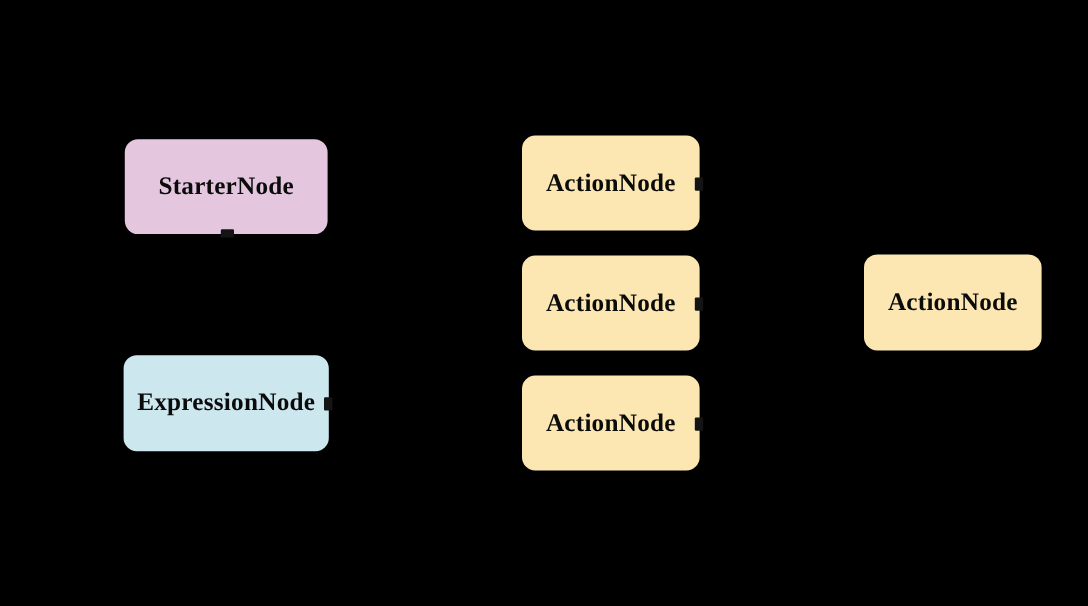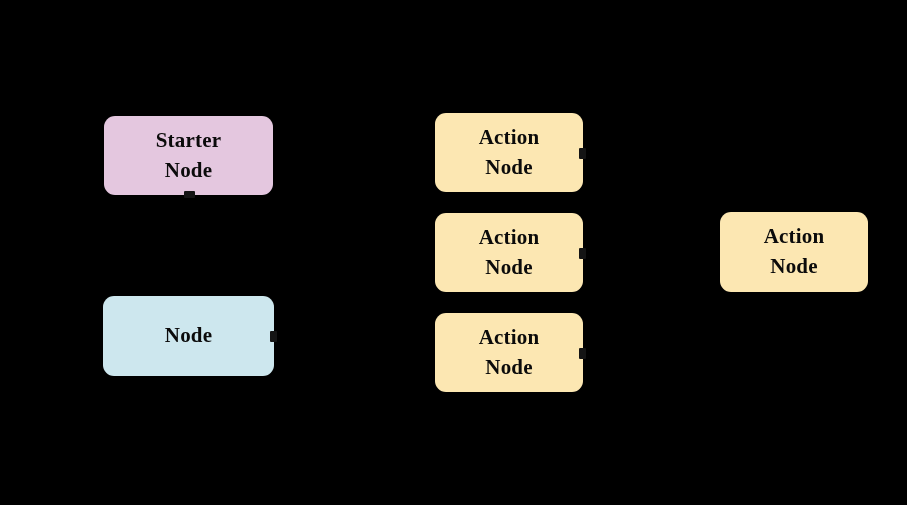--- a/index.html
+++ b/index.html
@@ -14,21 +14,21 @@
     height: 505px;
     background: #000000;
     overflow: hidden;
     font-family: "Liberation Serif", "DejaVu Serif", serif;
   }
   .node {
     position: absolute;
     box-sizing: border-box;
     border-radius: 11px;
     display: flex;
-    flex-direction: column;
+    flex-direction: row;
     align-items: center;
     justify-content: center;
     text-align: center;
     color: #0b0b0b;
     font-weight: bold;
     font-size: 21px;
     line-height: 1.42;
     letter-spacing: 0.2px;
     user-select: none;
   }
@@ -61,20 +61,21 @@
 </head>
 <body>
 
 <div id="canvas" style="width: 907px; height: 505px; background: rgb(0, 0, 0);">
     <div class="node" style="left: 104px; top: 116px; width: 169px; height: 79px; background: rgb(228, 199, 223); color: rgb(11, 11, 11);">
       <span class="line1">Starter</span>
       <span class="line2">Node</span>
       <span class="port port-bottom" style="background: rgb(20, 20, 20);"></span>
     </div>
     <div class="node" style="left: 103px; top: 296px; width: 171px; height: 80px; background: rgb(205, 231, 238); color: rgb(11, 11, 11);">
+      <span class="line1">Expression</span>
       <span class="line2">Node</span>
       <span class="port port-right" style="background: rgb(20, 20, 20);"></span>
     </div>
     <div class="node" style="left: 435px; top: 113px; width: 148px; height: 79px; background: rgb(252, 231, 178); color: rgb(11, 11, 11);">
       <span class="line1">Action</span>
       <span class="line2">Node</span>
       <span class="port port-right" style="background: rgb(20, 20, 20);"></span>
     </div>
     <div class="node" style="left: 435px; top: 213px; width: 148px; height: 79px; background: rgb(252, 231, 178); color: rgb(11, 11, 11);">
       <span class="line1">Action</span>

